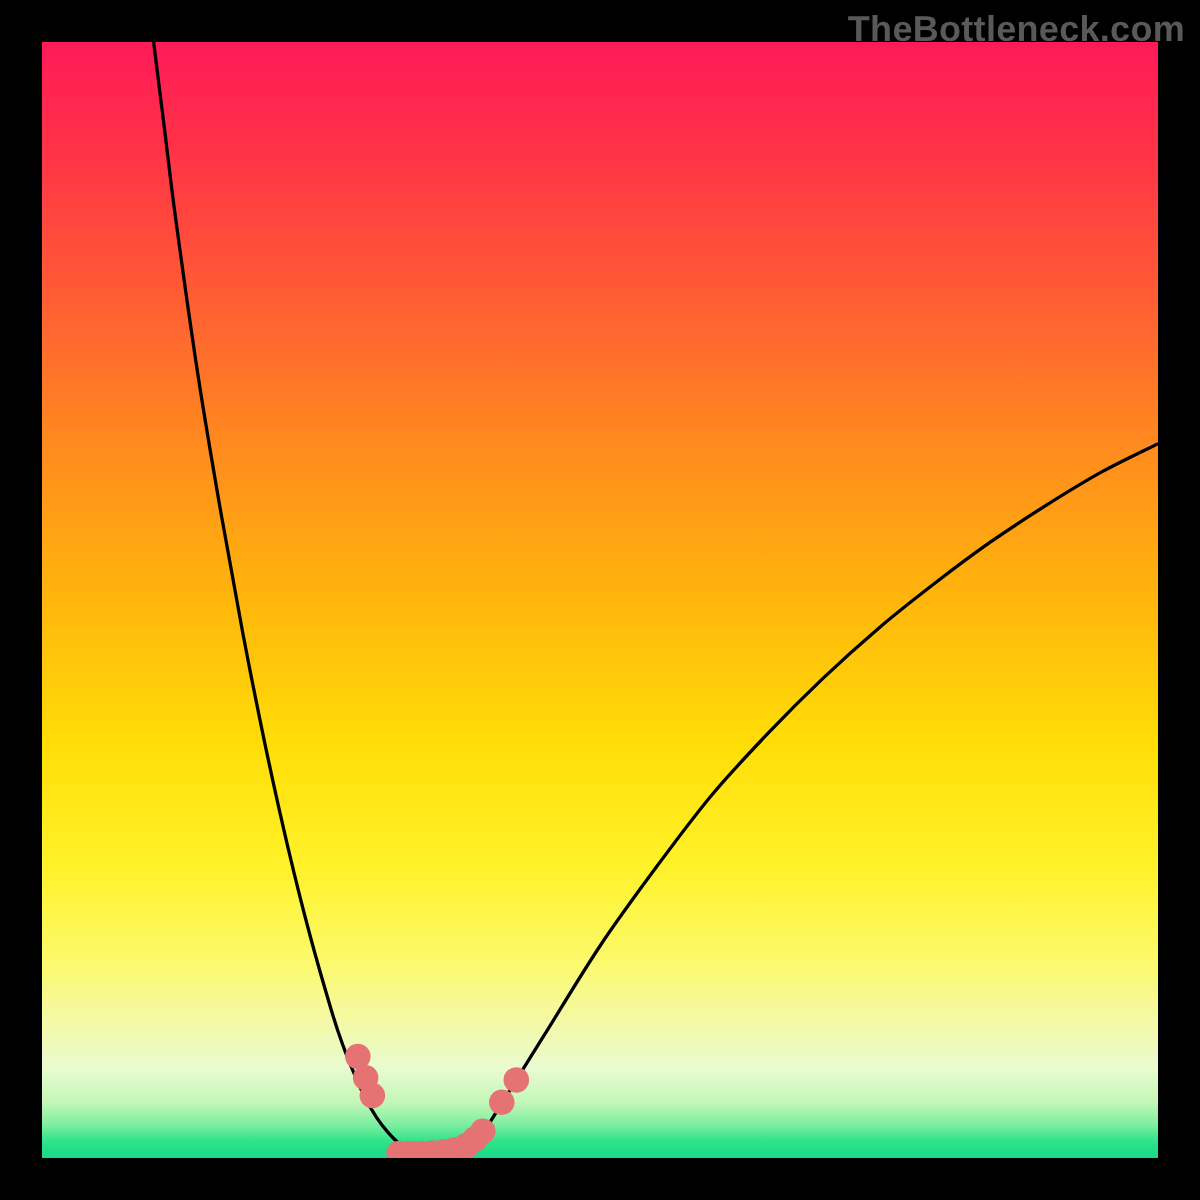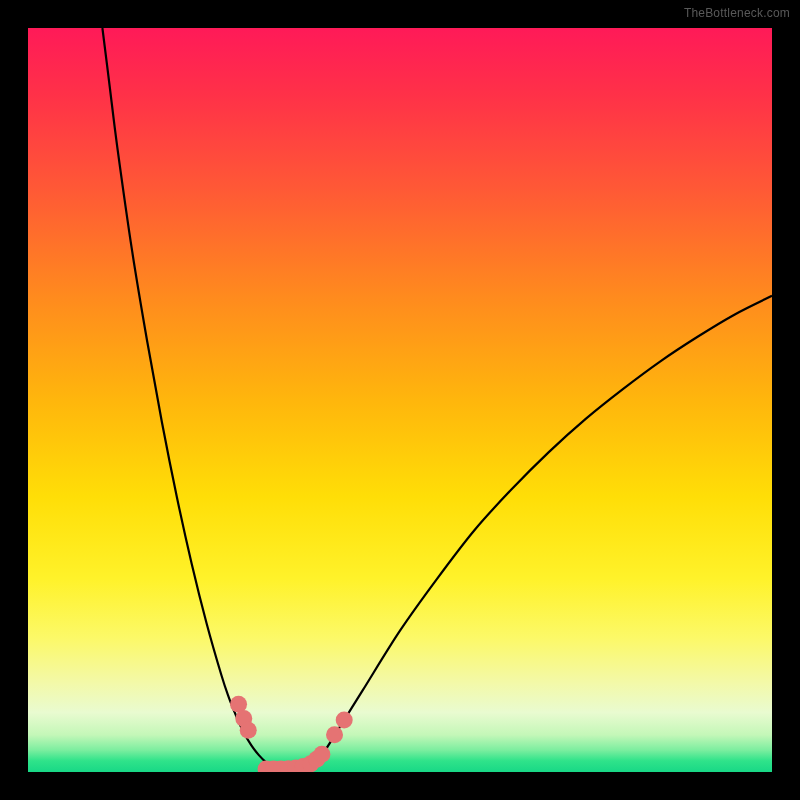--- a/index.html
+++ b/index.html
@@ -50,23 +50,23 @@
   }
   .curve-svg {
     position: absolute;
     inset: 0;
   }
   .watermark {
     position: absolute;
     top: 6px;
     right: 10px;
     color: #595959;
-    font-size: 12px;
+    font-size: 24px;
     letter-spacing: 0.2px;
-    font-weight: 400;
+    font-weight: 700;
   }
 </style>
 </head>
 <body>
 
 <div class="frame">
 
   <div class="plot-area">
     <div class="gradient"></div>
 

